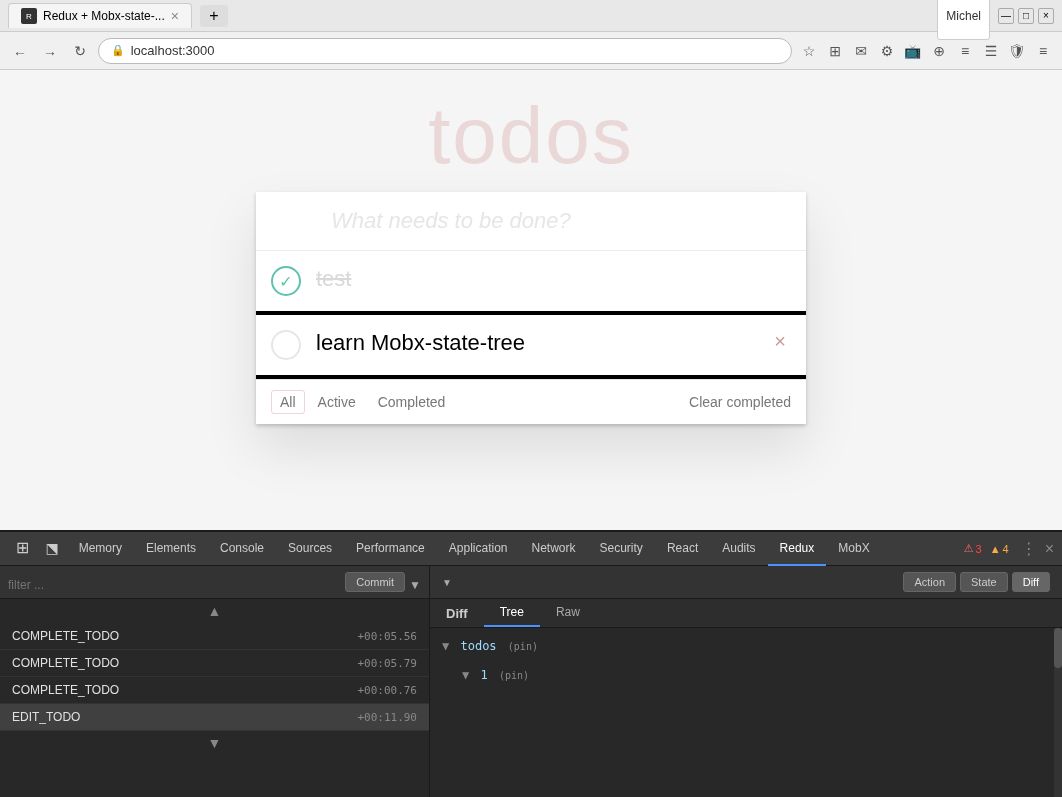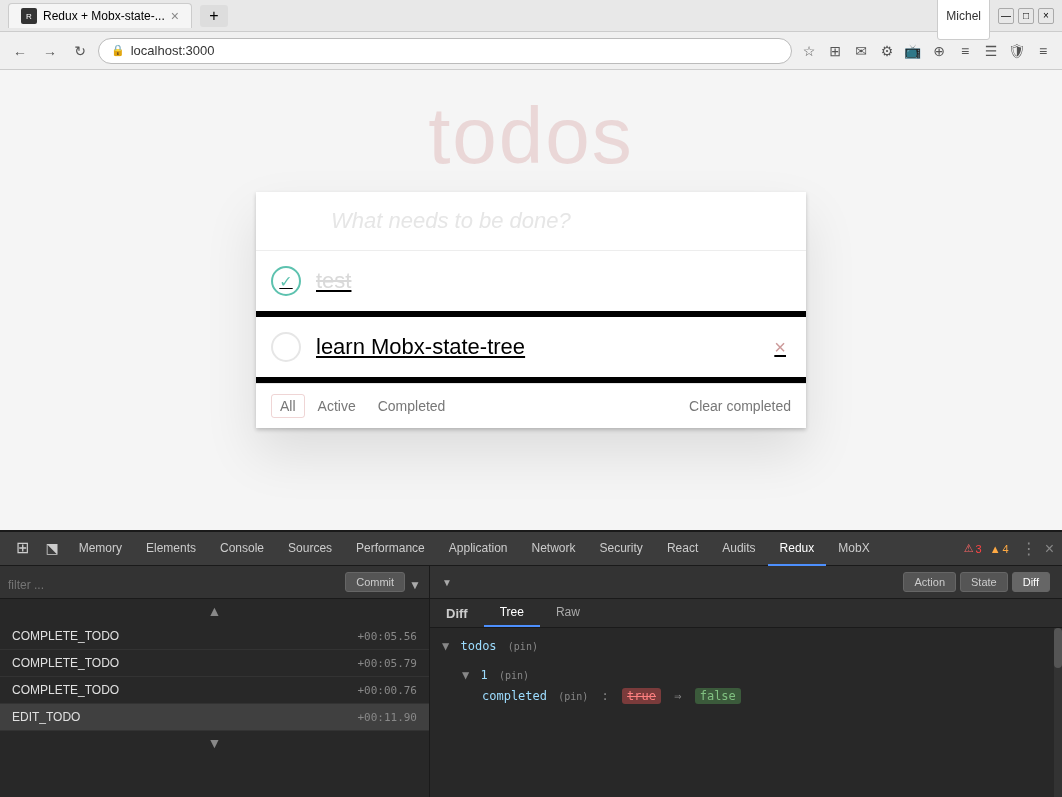--- a/index.html
+++ b/index.html
@@ -110,25 +110,24 @@
     }
     .todo-input-placeholder {
       font-size: 22px;
       color: #e6e6e6;
       font-style: italic;
       margin-left: 15px;
     }
     .todo-list { }
     .todo-item {
       display: flex;
-      align-items: center;
+      align-items: flex-start;
       padding: 15px 15px 15px 15px;
-      border-bottom: 6px solid #000000;
+      border-bottom: 4px solid #000000;
       position: relative;
-      text-decoration: underline;
     }
     .todo-checkbox {
       width: 30px; height: 30px;
       border: 2px solid #e6e6e6;
       border-radius: 50%;
       display: flex; align-items: center; justify-content: center;
       margin-right: 15px; flex-shrink: 0;
     }
     .todo-checkbox.checked {
       border-color: #5dc2af;
@@ -537,28 +536,20 @@
         <div class="tree-line">
           <span class="tree-arrow">▼</span>
           <span class="key-label">todos</span>
           <span class="pin-label">(pin)</span>
         </div>
         <div class="tree-line" style="padding-left:20px;margin-top:7px;">
           <span class="tree-arrow">▼</span>
           <span class="key-label">1</span>
           <span class="pin-label">(pin)</span>
         </div>
-        <div class="tree-line" style="padding-left:40px;">
-          <span class="key-label">completed</span>
-          <span class="pin-label">(pin)</span>
-          <span class="arrow-symbol">:</span>
-          <span class="val-true">true</span>
-          <span class="arrow-symbol">⇒</span>
-          <span class="val-false">false</span>
-        </div>
         <div class="diff-scrollbar">
           <div class="diff-scrollbar-thumb"></div>
         </div>
       </div>
     </div>
   </div>
 
 </div>
 
 </body></html>

